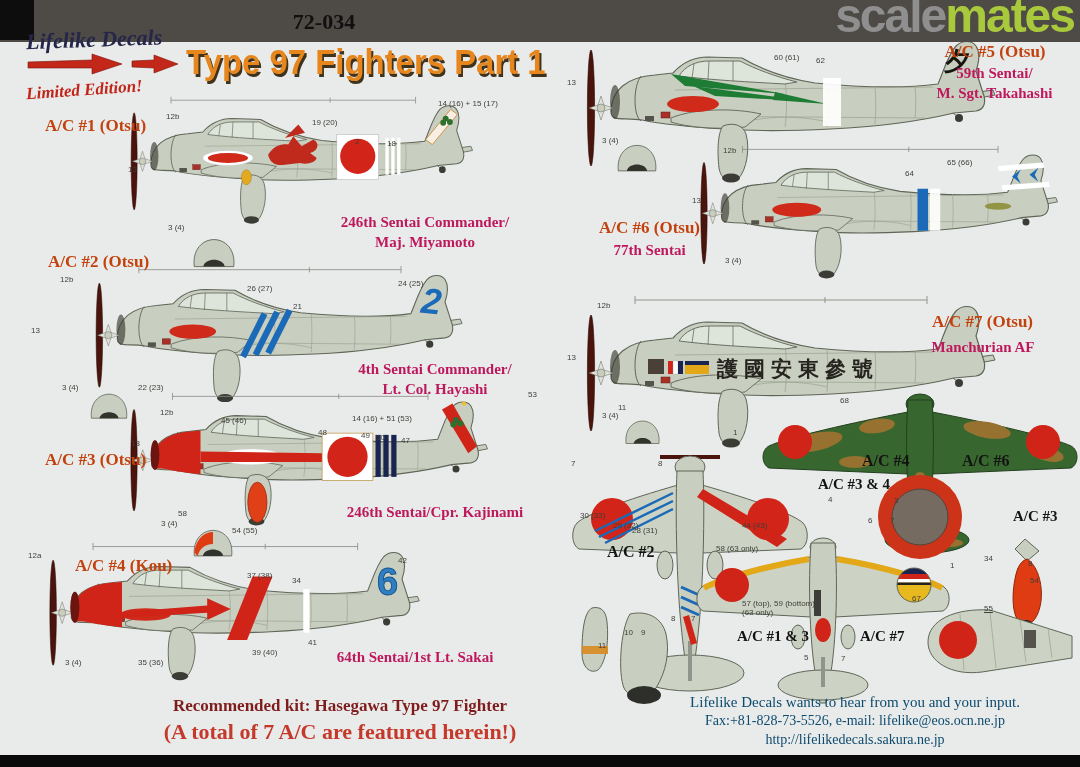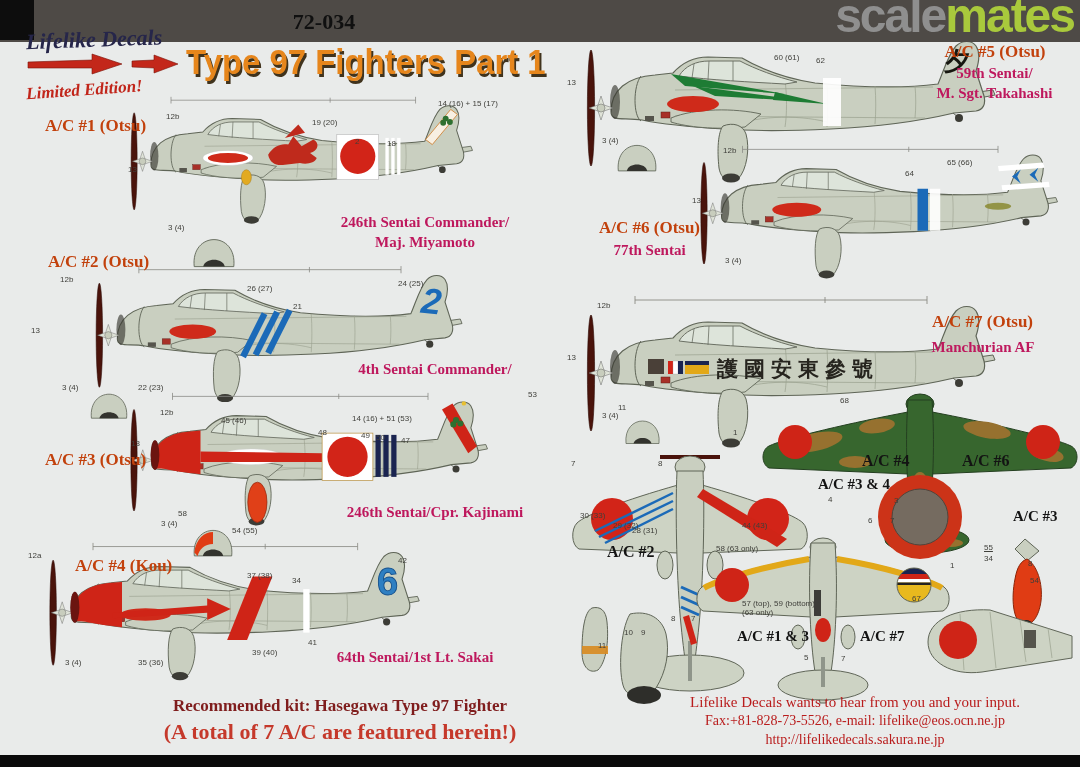--- a/index.html
+++ b/index.html
@@ -23,21 +23,21 @@
   .ac-caption{position:absolute;z-index:5;text-align:center;font:bold 15px/1.3 "Liberation Serif",serif;color:#be185d;}
   .tv-label{position:absolute;z-index:5;font:bold 15px "Liberation Serif",serif;color:#131313;white-space:nowrap;}
   .plane{position:absolute;z-index:2;}
   .part{position:absolute;z-index:2;}
   .callout{position:absolute;z-index:5;font:8px "Liberation Sans",sans-serif;color:#3f3f3a;white-space:nowrap;}
   .footer-kit{position:absolute;left:120px;top:696px;width:440px;text-align:center;z-index:5;
               font:bold 17px "Liberation Serif",serif;color:#7f1d1d;}
   .footer-total{position:absolute;left:105px;top:719px;width:470px;text-align:center;z-index:5;
               font:bold 22px "Liberation Serif",serif;color:#c5392b;}
   .footer-right{position:absolute;left:630px;top:692px;width:450px;text-align:center;z-index:5;
-              font:15px/1.35 "Liberation Serif",serif;color:#b91c1c;}
+              font:15px/1.35 "Liberation Serif",serif;color:#0c4a6e;}
   .footer-right .fr2,.footer-right .fr3{font-size:14px;}
 </style>
 </head>
 <body>
 
 <div class="page">
 
   <svg width="0" height="0" style="position:absolute" aria-hidden="true">
     <defs>
       <g id="airframe">
@@ -144,20 +144,21 @@
     <ellipse cx="120" cy="74" rx="26" ry="8" fill="#cf2a1a"></ellipse>
     <g stroke="#1b6ab8" stroke-width="7">
       <line x1="200" y1="54" x2="176" y2="102"></line>
       <line x1="214" y1="52" x2="190" y2="100"></line>
       <line x1="228" y1="50" x2="204" y2="98"></line>
     </g>
     <text x="386" y="54" text-anchor="middle" font-family="Liberation Sans, sans-serif" font-size="40" font-weight="bold" font-style="italic" fill="#1b6ab8" transform="rotate(6 386 40)">2</text>
   </svg>
   <div class="ac-caption" style="left:320px;top:360px;width:230px">
     <div>4th Sentai Commander/</div>
+    <div>Lt. Col. Hayashi</div>
   </div>
 
   <div class="ac-label" style="left:45px;top:450px">A/C #3 (Otsu)</div>
   <svg class="plane" style="left:120px;top:392px" width="385" height="140" viewBox="0 0 440 160">
     <use href="#airframe"></use>
     <path d="M37,82 C37,60 52,47 80,45 L92,44 L92,94 C74,92 60,90 52,88 C41,86 37,90 37,82 Z" fill="#cf2417"></path>
     <ellipse cx="40" cy="72" rx="5" ry="17" fill="#6b1410"></ellipse>
     <ellipse cx="150" cy="74" rx="36" ry="9" fill="#ffffff" stroke="#ccc" stroke-width="0.5"></ellipse>
     <polygon points="92,68 231,70 231,80 92,80" fill="#cf2417"></polygon>
     <rect x="231" y="47" width="58" height="54" fill="#ffffff" stroke="#b89040" stroke-width="0.8"></rect>
@@ -455,19 +456,19 @@
       <span class="callout" style="left: 742px; top: 608px;">(63 only)</span>
       <span class="callout" style="left: 912px; top: 594px;">67</span>
       <span class="callout" style="left: 671px; top: 614px;">8</span>
       <span class="callout" style="left: 691px; top: 614px;">7</span>
       <span class="callout" style="left: 804px; top: 653px;">5</span>
       <span class="callout" style="left: 841px; top: 654px;">7</span>
       <span class="callout" style="left: 600px; top: 628px; margin-left: 24px;">10</span>
       <span class="callout" style="left: 598px; top: 641px;">11</span>
       <span class="callout" style="left: 641px; top: 628px;">9</span>
       <span class="callout" style="left: 984px; top: 554px;">34</span>
-      <span class="callout" style="left: 984px; top: 543px; text-decoration: underline;">55</span>
+      <span class="callout" style="left: 984px; top: 604px; text-decoration: underline;">55</span>
       <span class="callout" style="left: 1030px; top: 576px;">54</span>
       <span class="callout" style="left: 950px; top: 561px;">1</span>
       <span class="callout" style="left: 1028px; top: 559px;">8</span>
     </div>
 
 </div>
 
 </body></html>

